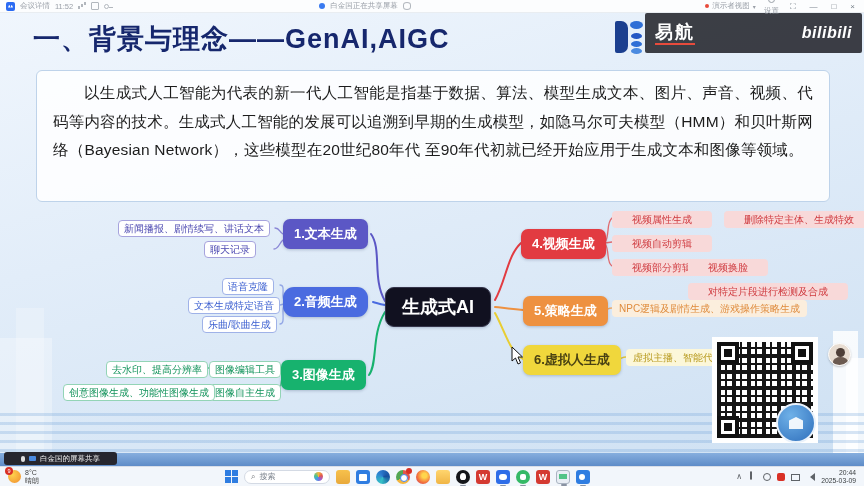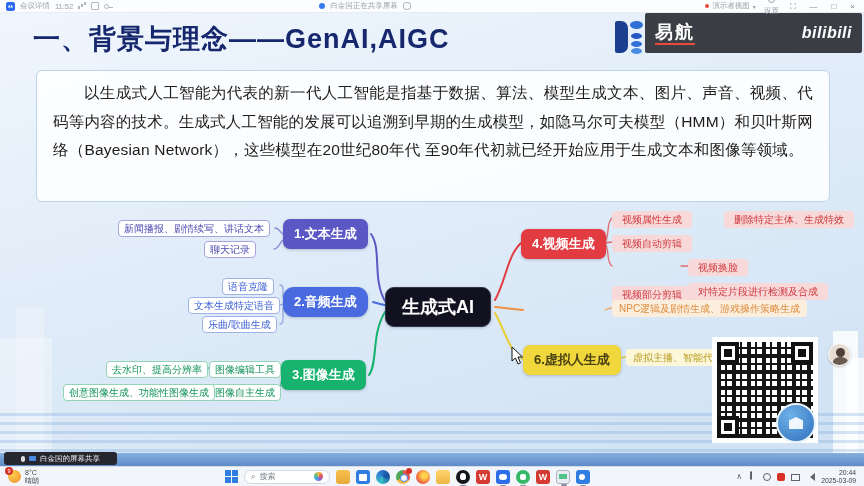--- a/index.html
+++ b/index.html
@@ -63,21 +63,21 @@
     font-size:13px; padding:6px 11px; z-index:2; box-shadow:0 1px 3px rgba(30,50,90,.25); }
   .center-node { background:#111120; font-size:18px; padding:7px 16px; border-radius:9px; border:1px solid #34344a; }
   .n-text { background:#5b57c5; } .n-audio { background:#4a6be0;border-radius:11px; } .n-image { background:#17b26e; }
   .n-video { background:#e23b41; } .n-strategy { background:#ee9140; }
   .n-avatar { background:#f0d73c; color:#4a4213; }
   .subbox { position:absolute; white-space:nowrap; font-size:10px; line-height:13px;
     background:#fff; border:1px solid #b9c2e8; border-radius:4px; padding:1px 5px; z-index:2; }
   .s-text  { color:#4a47b0; border-color:#a6a3dd; }
   .s-audio { color:#3a5ed0; border-color:#9fb2e8; }
   .s-image { color:#12935b; border-color:#93d4b6; }
-  .s-video { color:#cf3a3f; background:#f8d9d9; border:none; padding:2px 10px; }
+  .s-video { color:#cf3a3f; background:#f8d9d9; border:none; padding:2px 20px; }
   .s-strategy { color:#df8b3c; background:#fbeedd; border:none; padding:2px 7px; }
   .s-avatar { color:#b89b20; background:#fcf7d9; border:none; padding:2px 7px; }
 
   .qr { position:absolute; left:712px; top:324px; width:106px; height:106px; background:#fff;
     padding:5px; z-index:2; }
   .qr-pat { width:100%; height:100%; position:relative; background:#fff;
     background-image:
       repeating-linear-gradient(90deg,#151515 0 4px,transparent 4px 8px, #151515 8px 10px, transparent 10px 15px),
       repeating-linear-gradient(0deg,#151515 0 4px,#fff 4px 9px,#151515 9px 11px,#fff 11px 16px); }
   .finder { position:absolute; width:22px; height:22px; background:#fff; border:4px solid #111; }
@@ -251,25 +251,26 @@
 
     <div class="node n-image" style="left:281px;top:347px;">3.图像生成</div>
     <div class="subbox s-image" style="left:209px;top:348px;">图像编辑工具</div>
     <div class="subbox s-image" style="left:209px;top:371px;">图像自主生成</div>
     <div class="subbox s-image" style="left:106px;top:348px;">去水印、提高分辨率</div>
     <div class="subbox s-image" style="left:63px;top:371px;">创意图像生成、功能性图像生成</div>
 
     <div class="node n-video" style="left:521px;top:216px;">4.视频生成</div>
     <div class="subbox s-video" style="left:612px;top:198px;">视频属性生成</div>
     <div class="subbox s-video" style="left:612px;top:222px;">视频自动剪辑</div>
-    <div class="subbox s-video" style="left:612px;top:246px;margin-top:27px;">视频部分剪辑</div>
+    <div class="subbox s-video" style="left:612px;top:246px;">视频部分剪辑</div>
     <div class="subbox s-video" style="left:724px;top:198px;">删除特定主体、生成特效</div>
     <div class="subbox s-video" style="left:688px;top:222px;margin-top:48px;">对特定片段进行检测及合成</div>
     <div class="subbox s-video" style="left:688px;top:246px;">视频换脸</div>
 
+    <div class="node n-strategy" style="left:523px;top:283px;">5.策略生成</div>
     <div class="subbox s-strategy" style="left:612px;top:287px;">NPC逻辑及剧情生成、游戏操作策略生成</div>
 
     <div class="node n-avatar" style="left:523px;top:332px;">6.虚拟人生成</div>
     <div class="subbox s-avatar" style="left:626px;top:336px;">虚拟主播、智能代理</div>
 
     <div class="qr">
       <div class="qr-pat">
         <div class="finder f-tl"></div>
           <div class="finder f-tr"></div>
           <div class="finder f-bl"></div>

